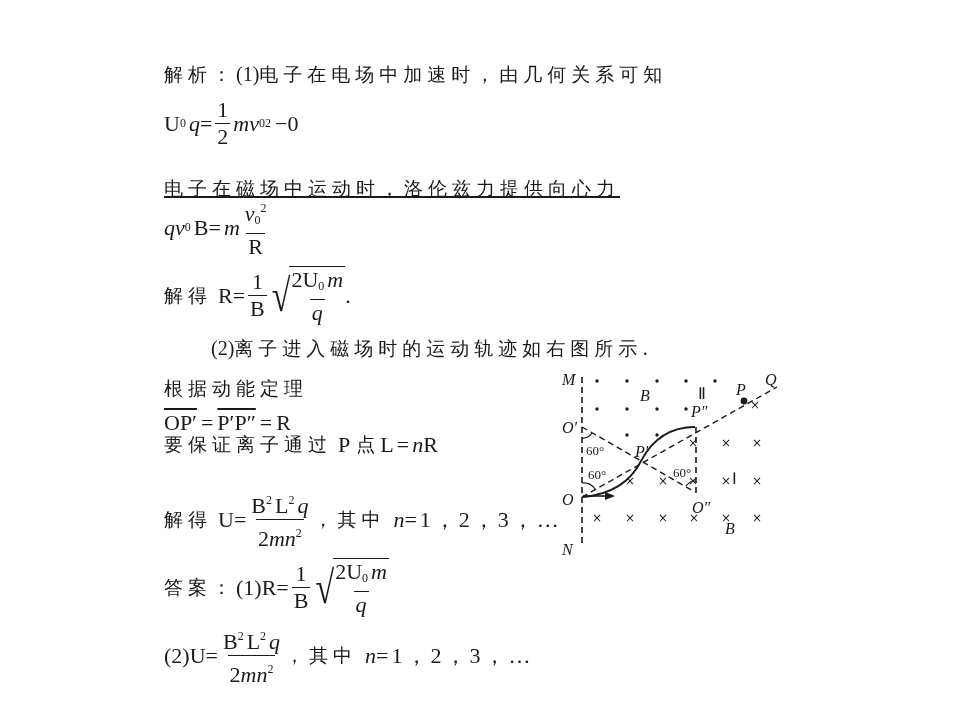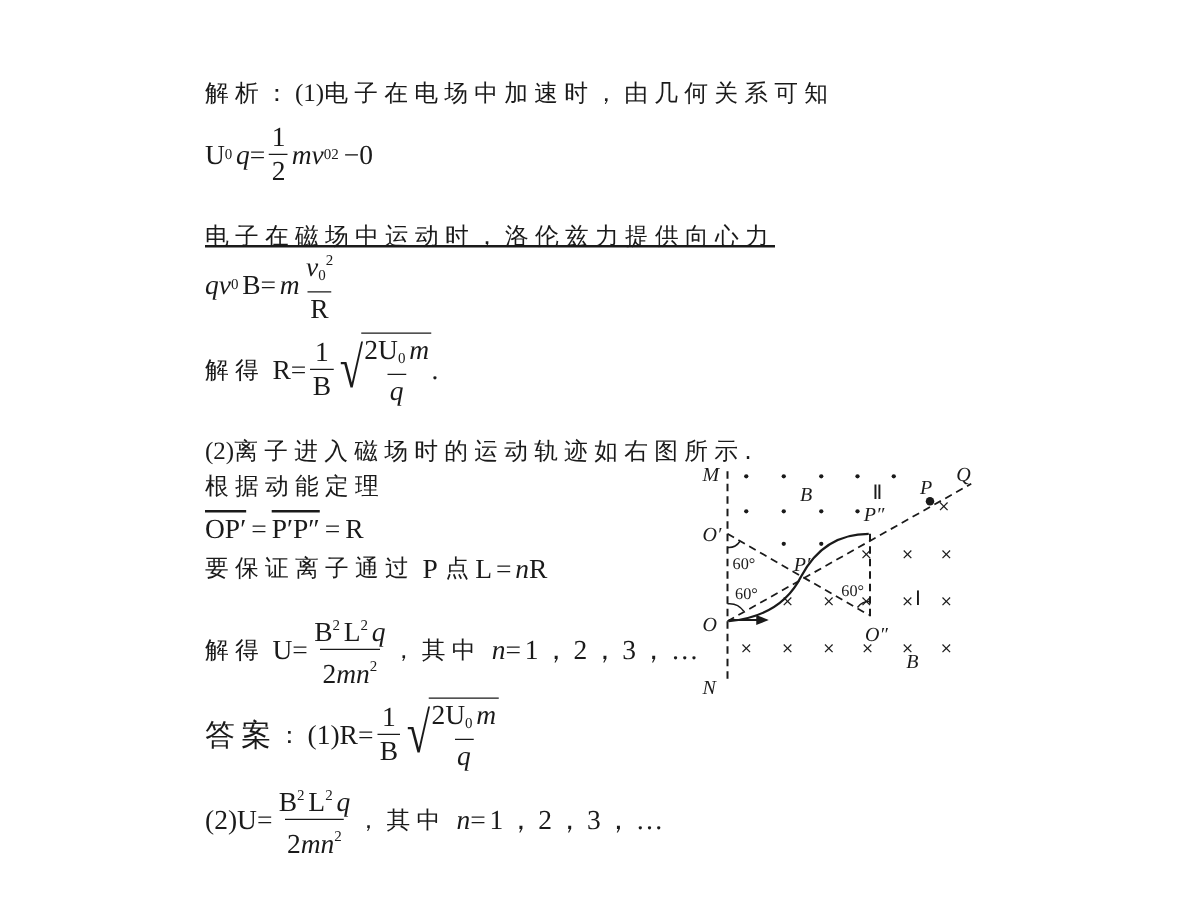--- a/index.html
+++ b/index.html
@@ -77,37 +77,37 @@
   <span class="sqrt">
       <span class="rad">√</span>
       <span class="body"><span class="frac" style="margin:0">
           <span class="num"><span>2</span><span>U</span><span class="sub">0</span><span class="it" style="margin-left:3px">m</span></span>
           <span class="den it">q</span>
         </span></span>
     </span>
   <span>.</span>
 </div>
 
-<div class="ln" style="top:348px;">
+<div class="ln" style="top:336px;margin-left:47px;">
   <span class="m">(2)</span><span class="cn">离子进入磁场时的运动轨迹如右图所示.</span>
 </div>
 
 <div class="ln" style="top:376px;">
   <span class="cn">根据动能定理</span>
 </div>
 
 <div class="eq" style="top:410px;justify-content:space-between;">
   <span class="over">OP′</span>
     <span style="margin:0 4px">=</span>
     <span class="over">P′P″</span>
     <span style="margin:0 4px">=</span>
     <span>R</span>
 </div>
 
-<div class="eq" style="top:442px;">
+<div class="eq" style="top:432px;">
   <span class="cn">要保证离子通过</span>
   <span style="margin:0 6px">P</span>
   <span class="cn">点</span>
   <span>L</span>
     <span style="margin:0 3px">=</span>
     <span class="it">n</span>
     <span>R</span>
 </div>
 
 <div class="eq" style="top:488px;">
@@ -117,21 +117,21 @@
   <span class="frac">
       <span class="num"><span>B</span><span class="sup">2</span><span style="margin-left:3px">L</span><span class="sup">2</span><span class="it" style="margin-left:3px">q</span></span>
       <span class="den"><span>2</span><span class="it">m</span><span class="it">n</span><span class="sup">2</span></span>
     </span>
   <span class="cn" style="font-size:19px;margin-right:8px">，其中</span>
   <span class="it">n</span>
     <span style="letter-spacing:3px">=1，2，3，…</span>
 </div>
 
 <div class="eq" style="top:558px;">
-  <span class="cn bold" style="font-size:24px">答案</span>
+  <span class="cn bold" style="font-size:19px">答案</span>
     <span class="cn bold" style="font-size:19px">：</span>
   <span>(1)</span>
   <span>R</span>
     <span>=</span>
   <span class="frac">
       <span class="num">1</span>
       <span class="den">B</span>
     </span>
   <span class="sqrt">
       <span class="rad">√</span>

